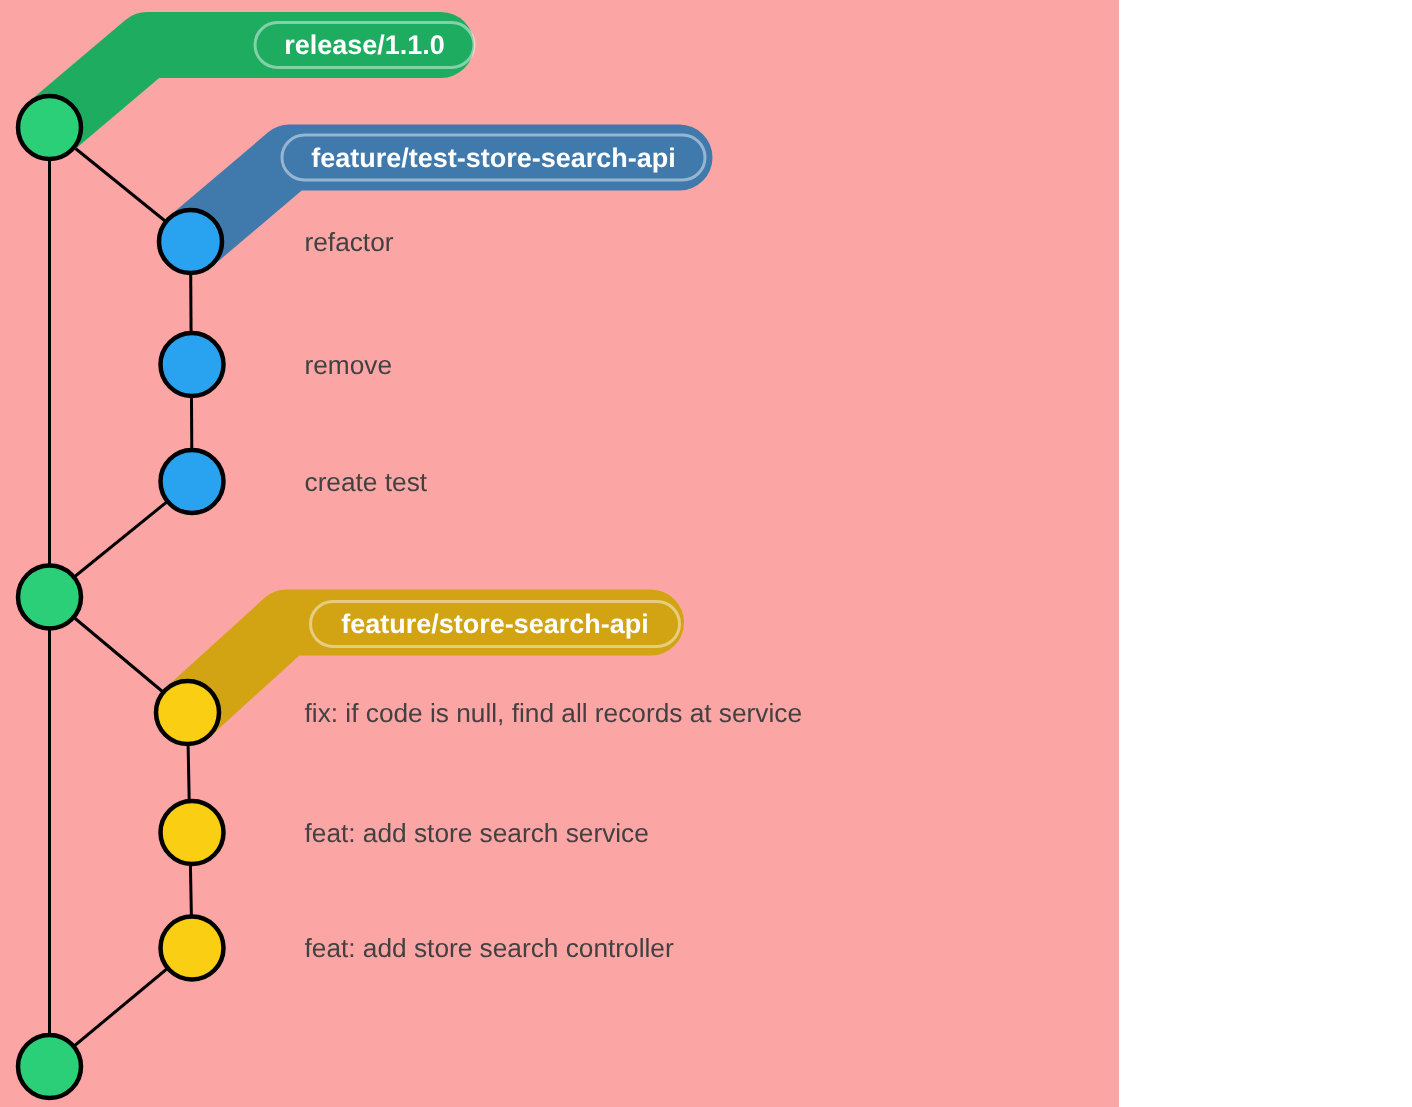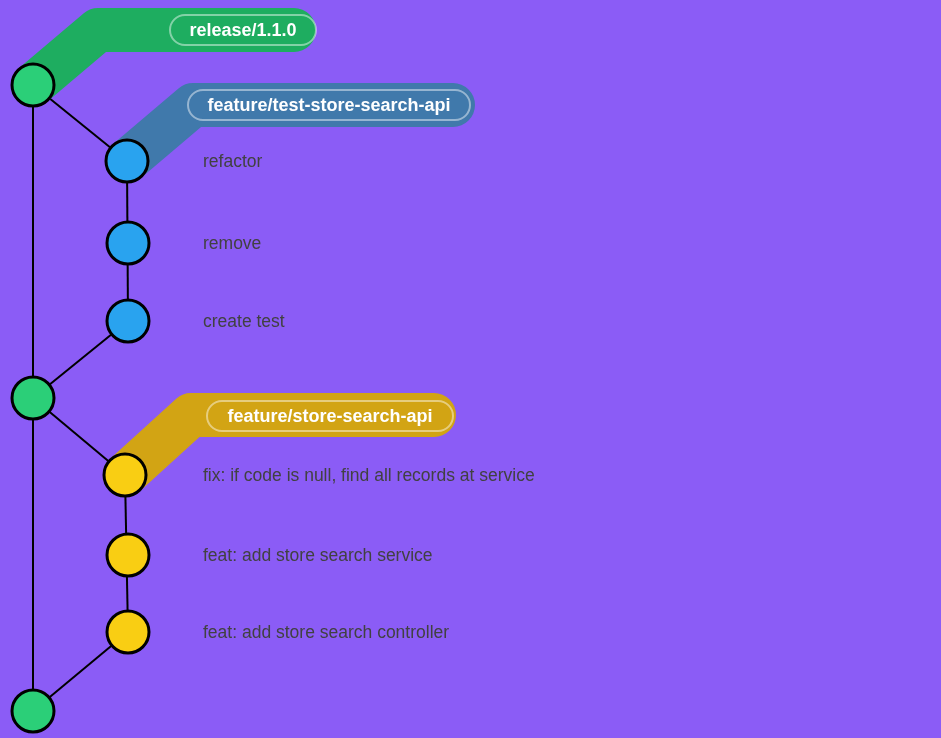--- a/index.html
+++ b/index.html
@@ -3,23 +3,23 @@
 <meta charset="utf-8">
 <style>
   html, body {
     margin: 0;
     padding: 0;
     background: #ffffff;
     font-family: "Liberation Sans", sans-serif;
   }
   .stage {
     position: relative;
-    width: 941px;
+    width: 746px;
     height: 738px;
-    background: #8b5cf6;
+    background: #fca5a5;
     overflow: hidden;
   }
   svg { display: block; }
   .commit-edge   { fill: none; stroke-width: 2; }
   .branch-ribbon { fill: none; stroke-width: 44; stroke-linecap: round; stroke-linejoin: round; }
   .label-rect    { fill: none; stroke-width: 2; }
   .label-text    { font-family: "Liberation Sans", sans-serif; font-weight: bold; text-anchor: middle; }
   .commit-node   { stroke-width: 3; }
   .commit-msg    { font-family: "Liberation Sans", sans-serif; font-weight: 400; }
 </style>

